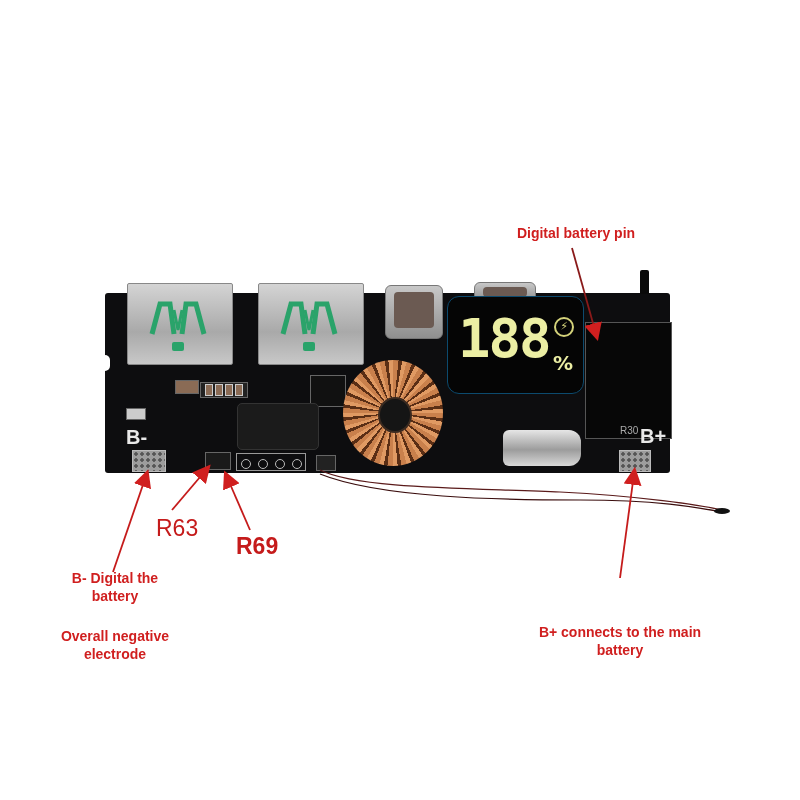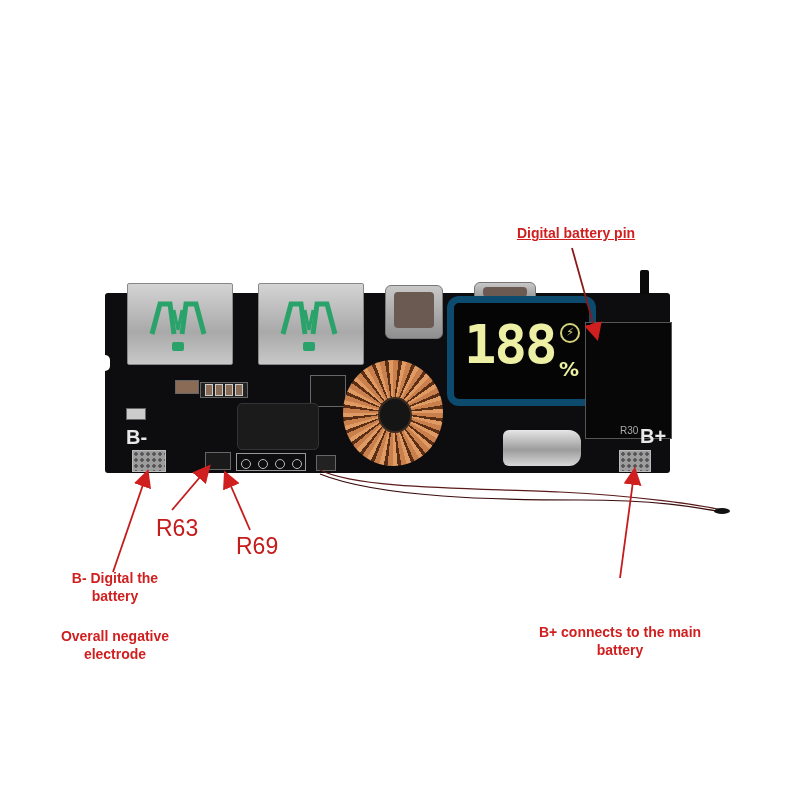--- a/index.html
+++ b/index.html
@@ -5,21 +5,21 @@
   html, body { margin: 0; padding: 0; background: #ffffff; }
   body { width: 800px; height: 800px; position: relative; overflow: hidden; font-family: "DejaVu Sans", sans-serif; }
   .stage { position: absolute; left: 0; top: 0; width: 800px; height: 800px; }
   .pcb { position: absolute; left: 105px; top: 293px; width: 565px; height: 180px; background: #0d0d0f; border-radius: 3px; }
   .notch { position: absolute; width: 10px; height: 16px; background: #fff; border-radius: 8px; }
   .usb-a { position: absolute; top: 283px; width: 104px; height: 80px; background: linear-gradient(180deg,#d4d4d4,#a9a9a9 60%,#c8c8c8); border: 1px solid #888; border-radius: 2px; }
   .usb-a .tongue { position: absolute; left: 20px; top: 16px; width: 60px; height: 36px; }
   .usb-a .gtab { position: absolute; left: 44px; top: 58px; width: 12px; height: 9px; background: #2aa36a; border-radius: 2px; }
   .usb-c { position: absolute; background: linear-gradient(180deg,#c8c8c8,#8f8f8f); border: 1px solid #777; border-radius: 6px; }
   .usb-c .hole { position: absolute; left: 8px; right: 8px; background: #6b5a52; border-radius: 4px; }
-  .display { position: absolute; left: 447px; top: 296px; width: 135px; height: 96px; background: #050505; border: 7px solid #0c4a6e; border-radius: 12px; }
+  .display { position: absolute; left: 447px; top: 296px; width: 135px; height: 96px; background: #050505; border: 1px solid #0c4a6e; border-radius: 12px; }
   .digits { position: absolute; left: 10px; top: 14px; font-family: "DejaVu Sans Mono", monospace; font-size: 54px; line-height: 56px; color: #ecefa4; font-weight: bold; letter-spacing: -2px; }
   .pct { position: absolute; right: 10px; top: 54px; font-size: 20px; color: #ecefa4; font-weight: bold; }
   .bolt { position: absolute; right: 9px; top: 20px; width: 16px; height: 16px; border: 2px solid #d4d27a; border-radius: 50%; color: #d4d27a; font-size: 11px; line-height: 16px; text-align: center; }
   .side-board { position: absolute; left: 585px; top: 322px; width: 85px; height: 115px; background: #070707; border: 1px solid #555; }
   .coil { position: absolute; left: 343px; top: 360px; width: 100px; height: 106px; border-radius: 50%;
           background: repeating-conic-gradient(#c9804c 0deg 6deg, #5a2e15 6deg 10deg, #e09a63 10deg 15deg); }
   .coil .core { position: absolute; left: 35px; top: 37px; width: 30px; height: 32px; border-radius: 50%; background: #151515; border: 2px solid #3a2a20; }
   .cap { position: absolute; left: 503px; top: 430px; width: 78px; height: 36px; background: linear-gradient(180deg,#e6e6e6,#9c9c9c 55%,#d8d8d8); border-radius: 6px 12px 12px 6px; }
   .inductor-black { position: absolute; left: 237px; top: 403px; width: 80px; height: 45px; background: #1b1b1b; border-radius: 5px; border: 1px solid #333; }
   .silk { position: absolute; color: #e8e8e8; font-weight: bold; font-family: "Liberation Sans", sans-serif; }
@@ -110,23 +110,23 @@
         <path d="M0 0 L10 5 L0 10 Z" fill="#d01f1f"></path>
       </marker>
     </defs>
     <line x1="113" y1="572" x2="146" y2="476" stroke="#c51b1b" stroke-width="1.8" marker-end="url(#ah)"></line>
     <line x1="172" y1="510" x2="206" y2="470" stroke="#c51b1b" stroke-width="1.8" marker-end="url(#ah)"></line>
     <line x1="250" y1="530" x2="227" y2="477" stroke="#c51b1b" stroke-width="1.8" marker-end="url(#ah)"></line>
     <line x1="620" y1="578" x2="634" y2="474" stroke="#c51b1b" stroke-width="1.8" marker-end="url(#ah)"></line>
     <line x1="572" y1="248" x2="596" y2="334" stroke="#8a1a1a" stroke-width="1.8" marker-end="url(#ah)"></line>
   </svg>
 
-  <div class="label" style="left:486px; top:225px; width:180px; font-size:14px;text-decoration:underline;">Digital battery pin</div>
+  <div class="label" style="left:486px; top:225px; width:180px; font-size:14px;">Digital battery pin</div>
   <div class="rlabel" style="left:156px; top:515px;">R63</div>
-  <div class="rlabel" style="left:236px; top:533px;">R69</div>
+  <div class="rlabel" style="left:236px; top:533px;font-weight:bold;">R69</div>
 
   <div class="label" style="left:40px; top:569px; width:150px; font-size:14px; line-height:18px;">
     <div>B- Digital the</div>
     <div>battery</div>
     <div style="margin-top:22px;">Overall negative</div>
     <div>electrode</div>
   </div>
 
   <div class="label" style="left:505px; top:578px; width:230px; font-size:14px; line-height:18px;margin-top:45px;">
     <div>B+ connects to the main</div>

